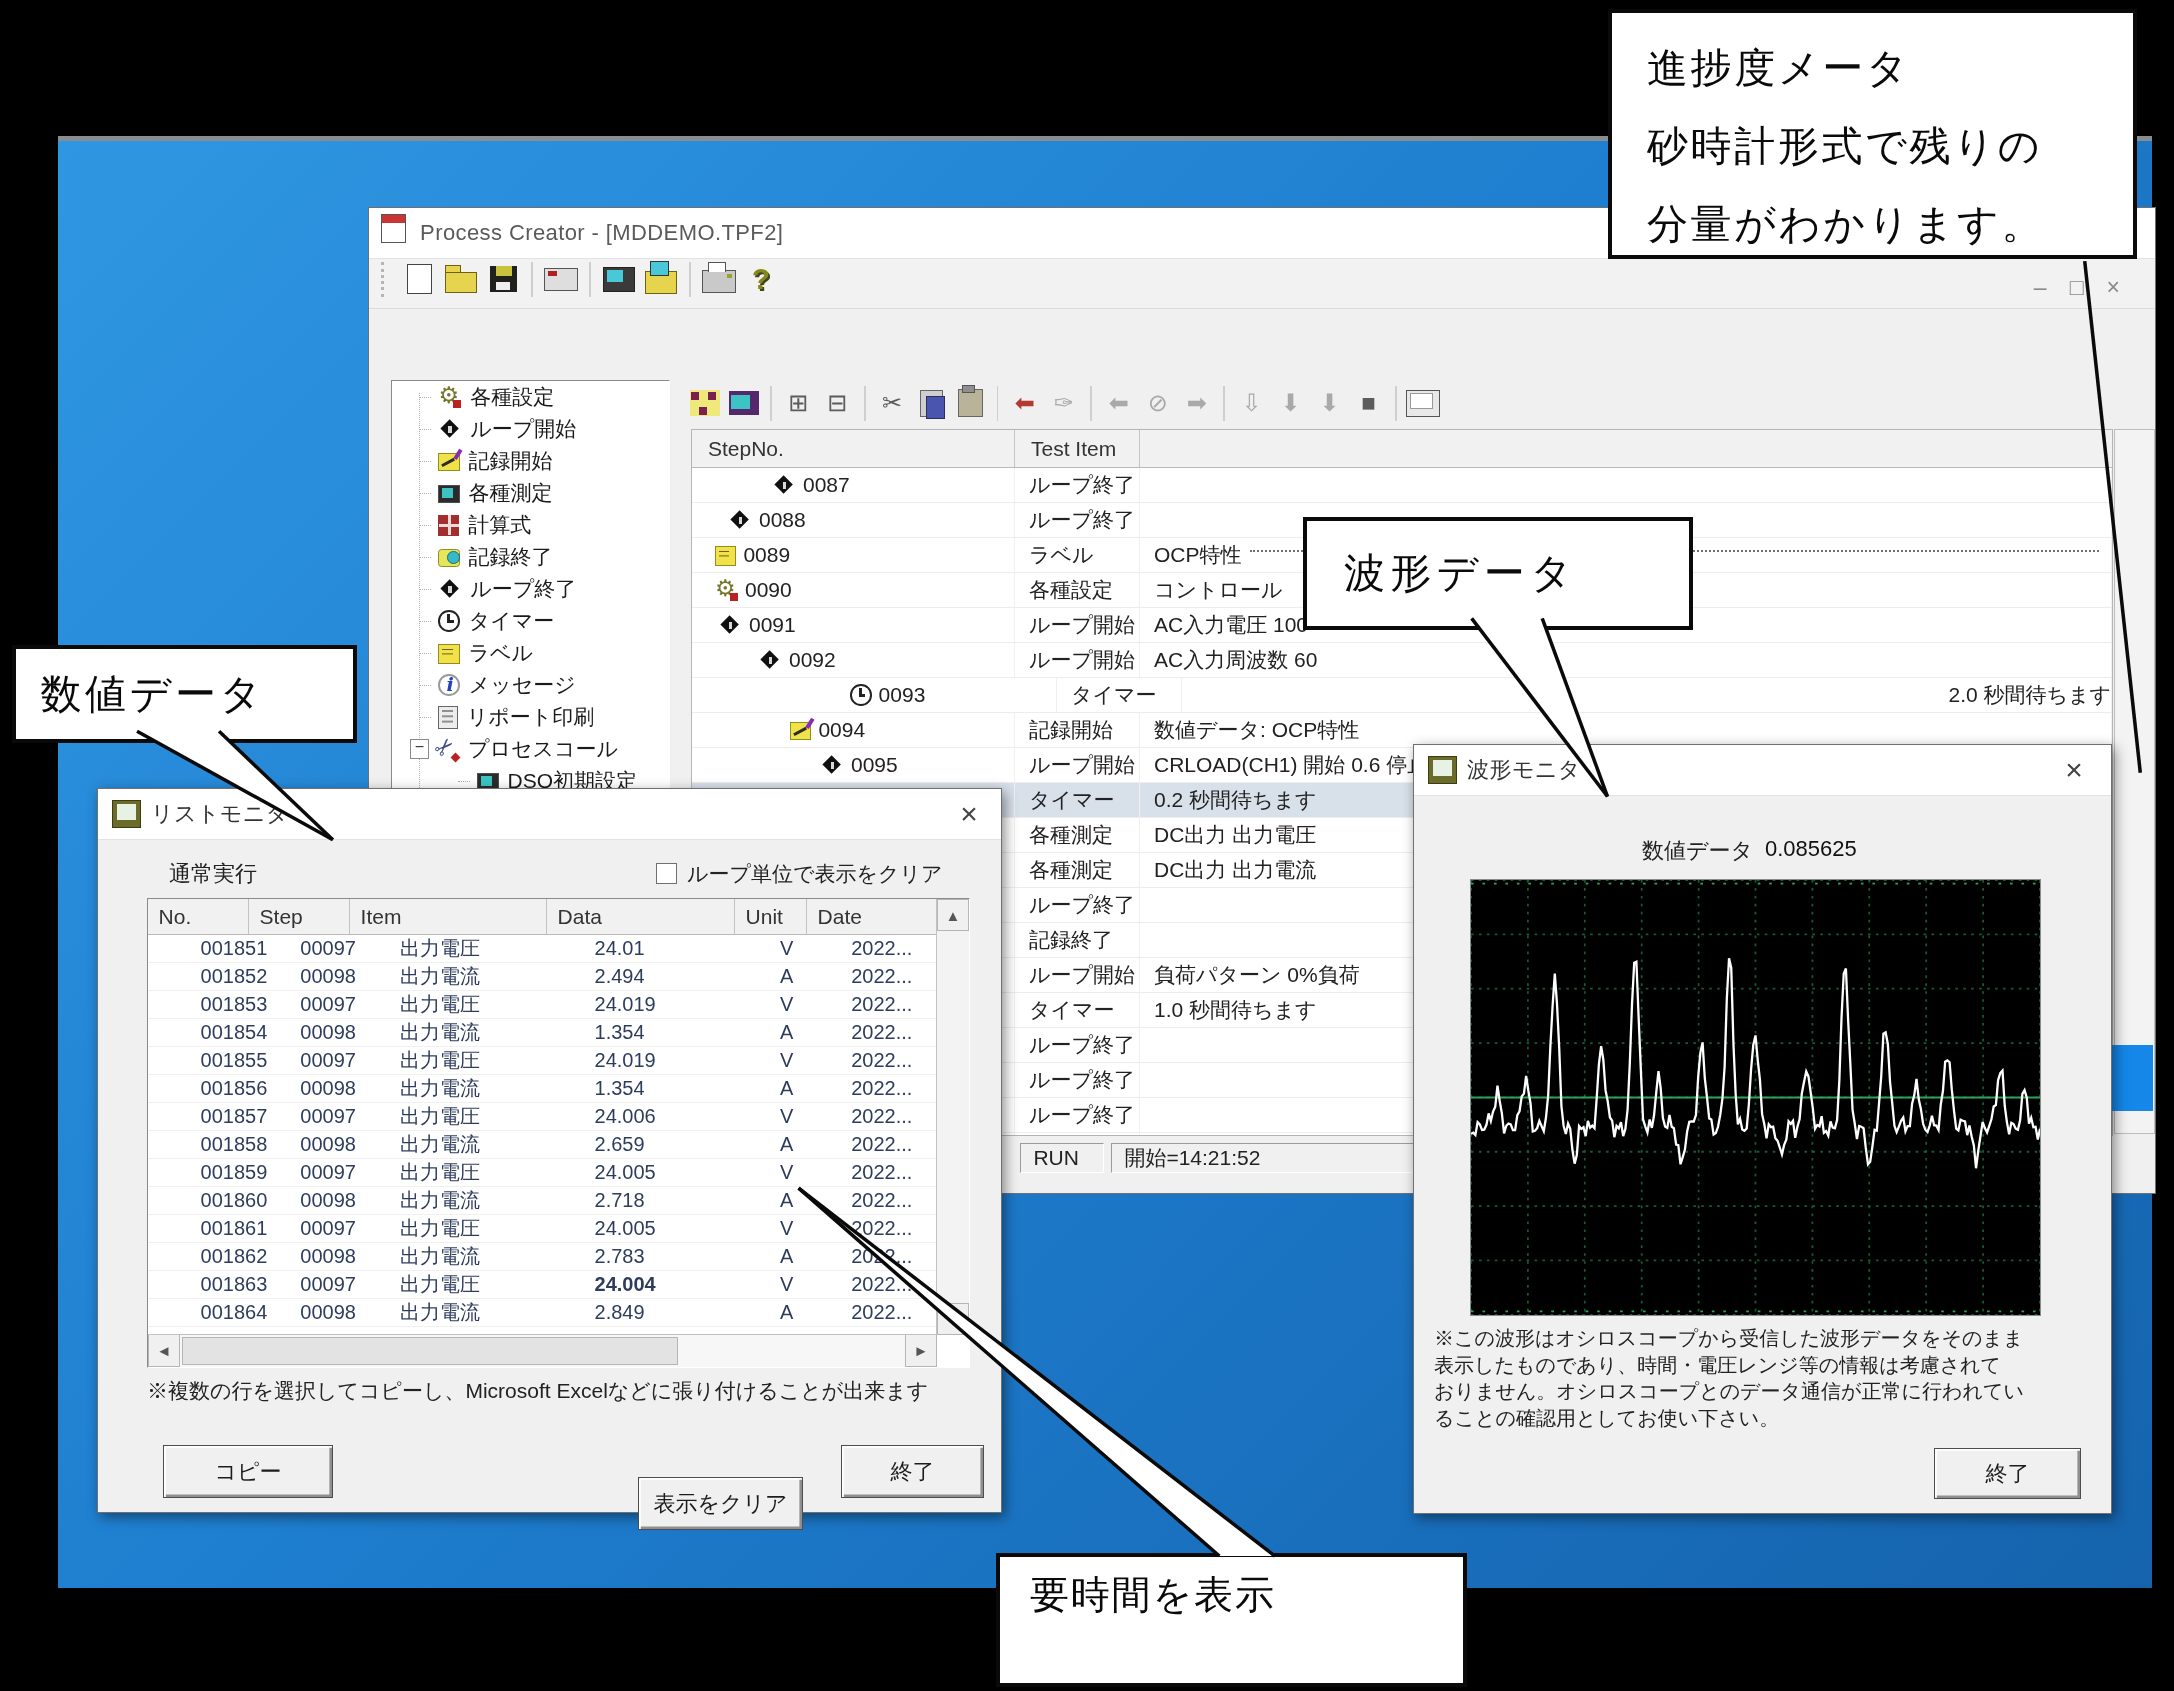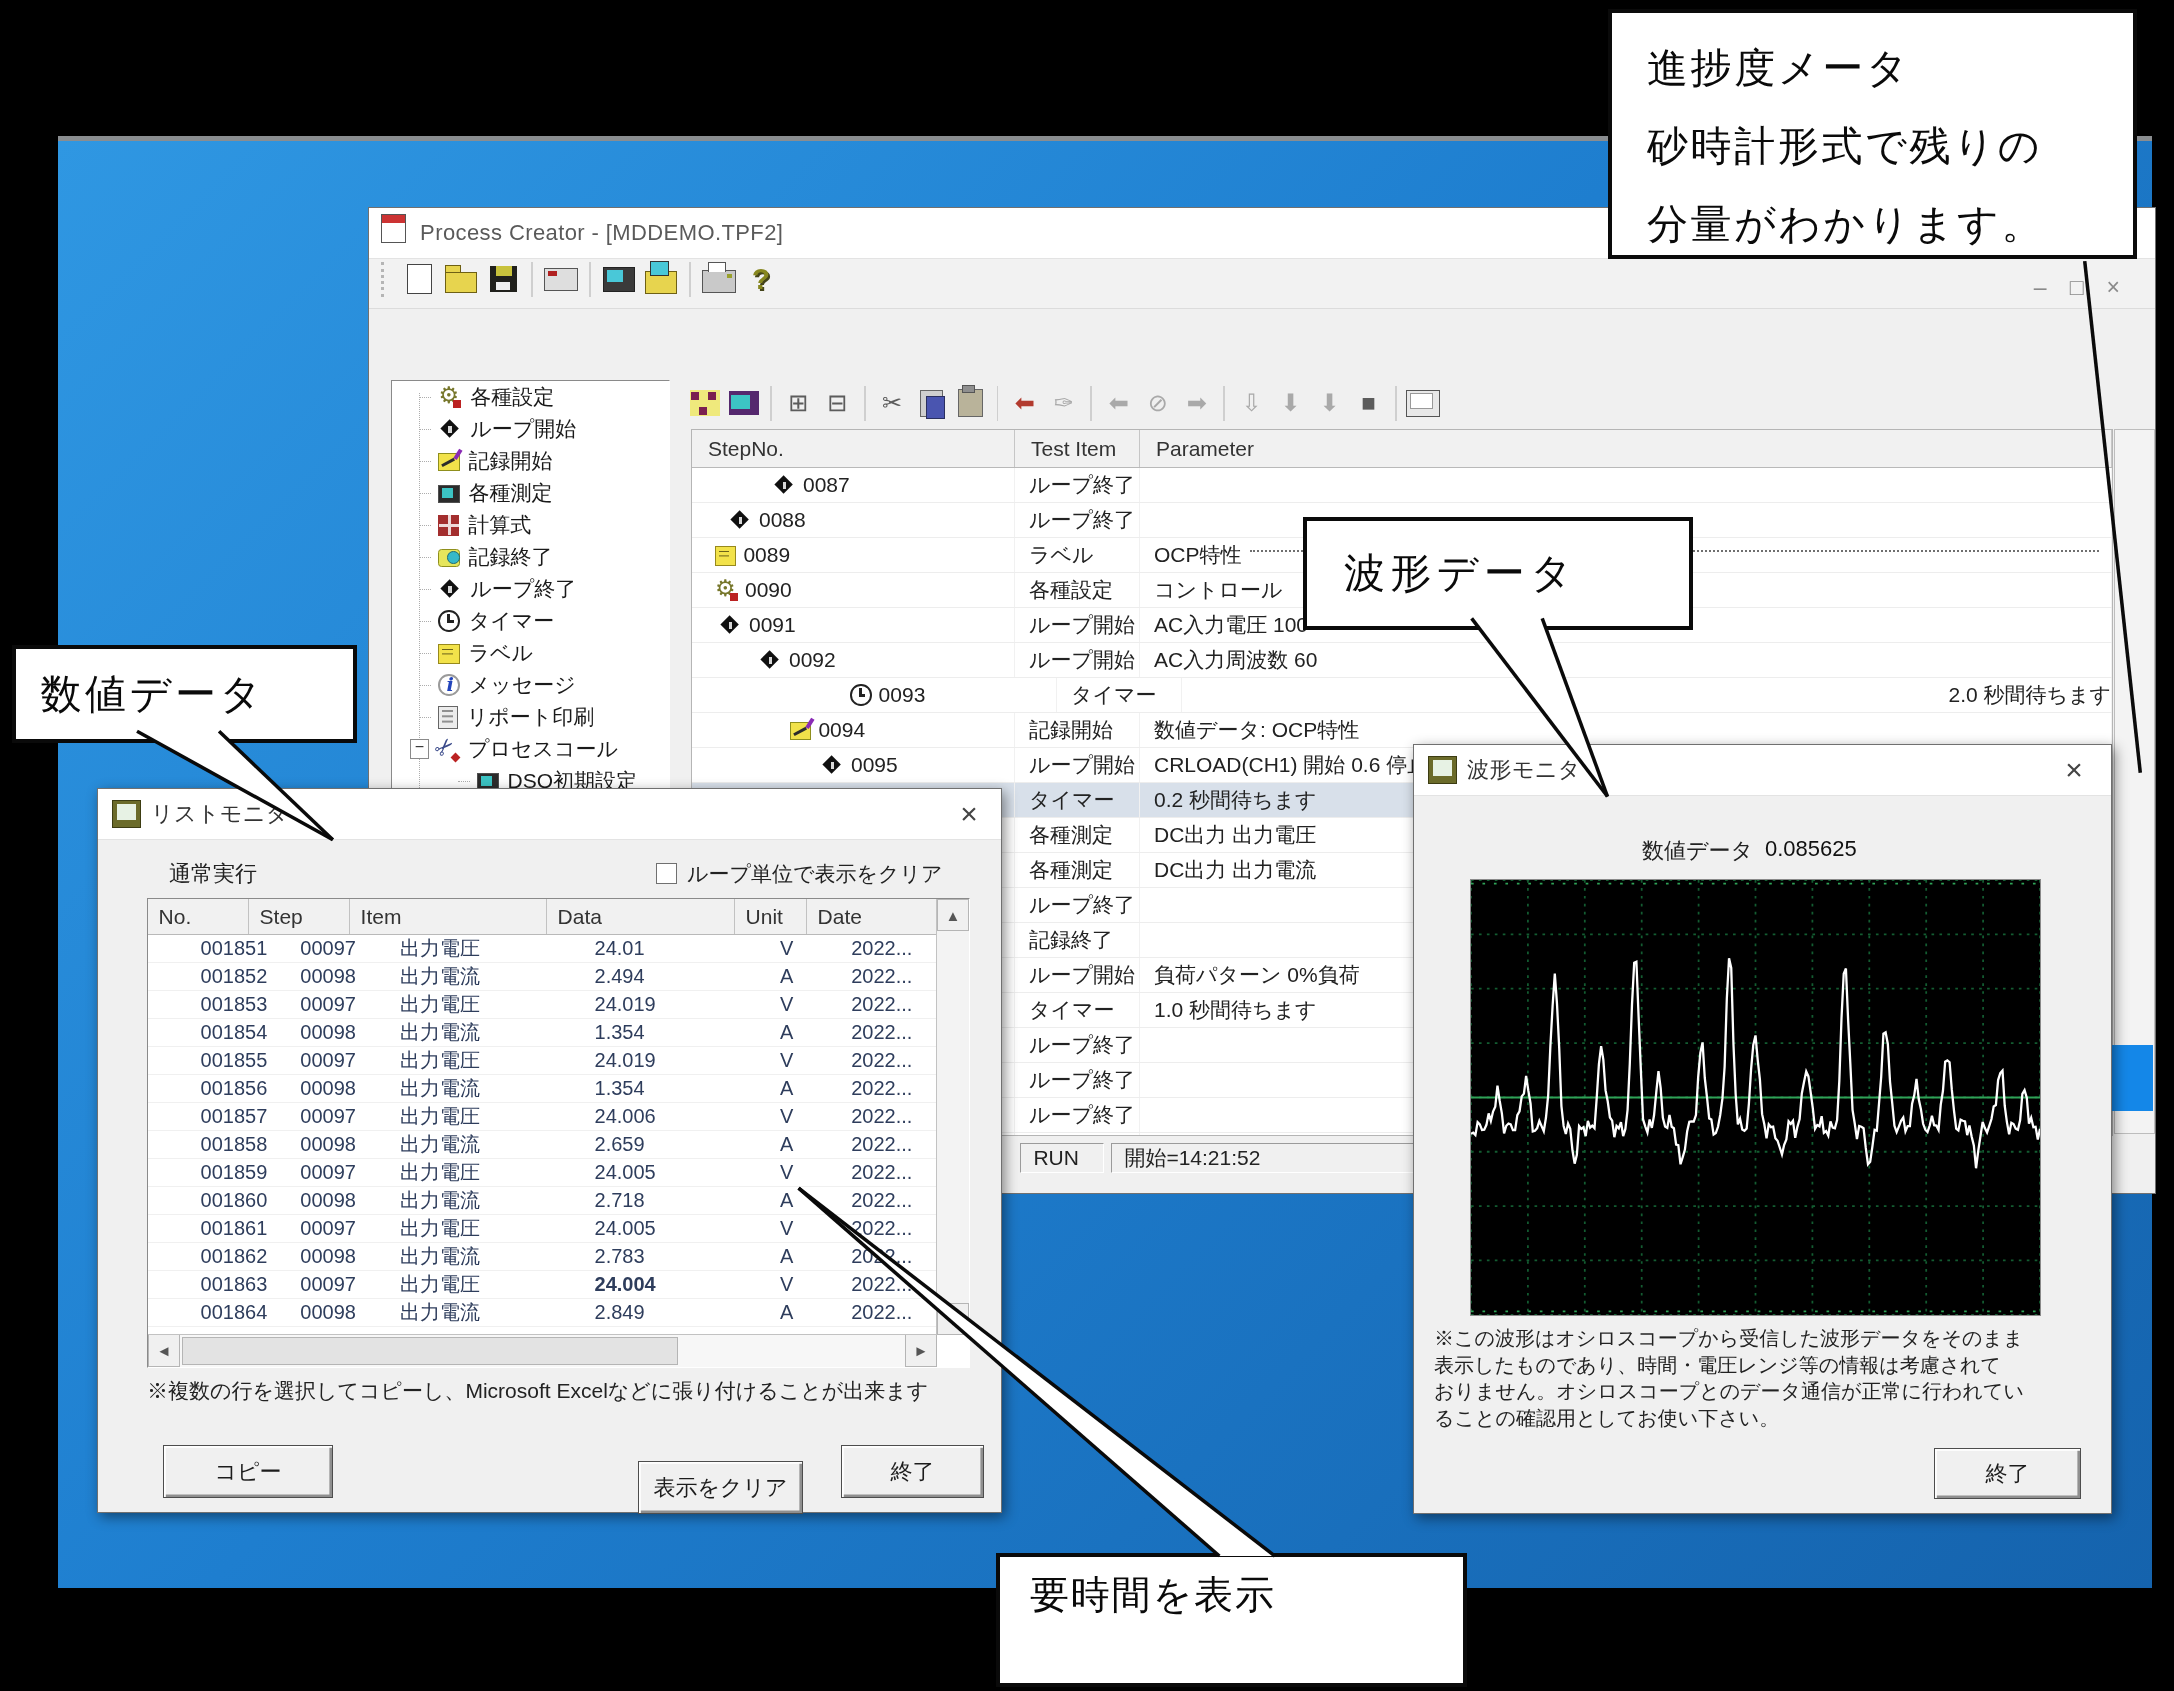--- a/index.html
+++ b/index.html
@@ -318,21 +318,20 @@
         <span class="tsep"></span>
         <span class="t2">
           <span class="t2-screen"></span>
         </span>
       </div>
 
     <div class="abs" id="steps">
       <div id="steps-head">
         <div class="sh" style="width:323px">StepNo.</div>
         <div class="sh" style="width:125px">Test Item</div>
-        <div class="sh" style="flex:1">Parameter</div>
       </div>
       <div id="steps-body">
           <div class="srow">
             <div class="sc" style="width: 323px;">
               <span style="width: 74px; flex: 0 0 auto;"></span>
               <span class="ic ic-loop"></span>
               <span style="margin-left: 7px;">0087</span>
             </div>
             <div class="sc" style="width: 125px; padding-left: 14px;">ループ終了</div>
             <div class="sc" style="flex: 1 1 0%; padding-left: 14px;">
@@ -661,21 +660,21 @@
       </div>
       <div id="lm-hscroll">
         <div class="sbtn" style="top:0;border-top:none">◄</div>
         <div class="sbtn" style="top:0;right:0;left:auto;border-top:none">►</div>
         <div id="lm-hthumb"></div>
       </div>
     </div>
 
     <div class="abs" id="lm-note">※複数の行を選択してコピーし、Microsoft Excelなどに張り付けることが出来ます</div>
     <div class="btn" style="left:57px;top:656px;width:168px;height:51px">コピー</div>
-    <div class="btn" style="left:532px;top:672px;width:163px;height:51px">表示をクリア</div>
+    <div class="btn" style="left:532px;top:688px;width:163px;height:51px">表示をクリア</div>
     <div class="btn" style="left:735px;top:656px;width:141px;height:51px">終了</div>
   </div>
 
   <div class="win" id="wavewin">
     <div class="titlebar">
       <span class="app-ic mon"></span>
       <span class="title-text" style="color:#333">波形モニタ</span>
       <span class="close-x" style="right:17.6px">×</span>
     </div>
     <div class="abs" id="wm-numlabel">数値データ</div>

